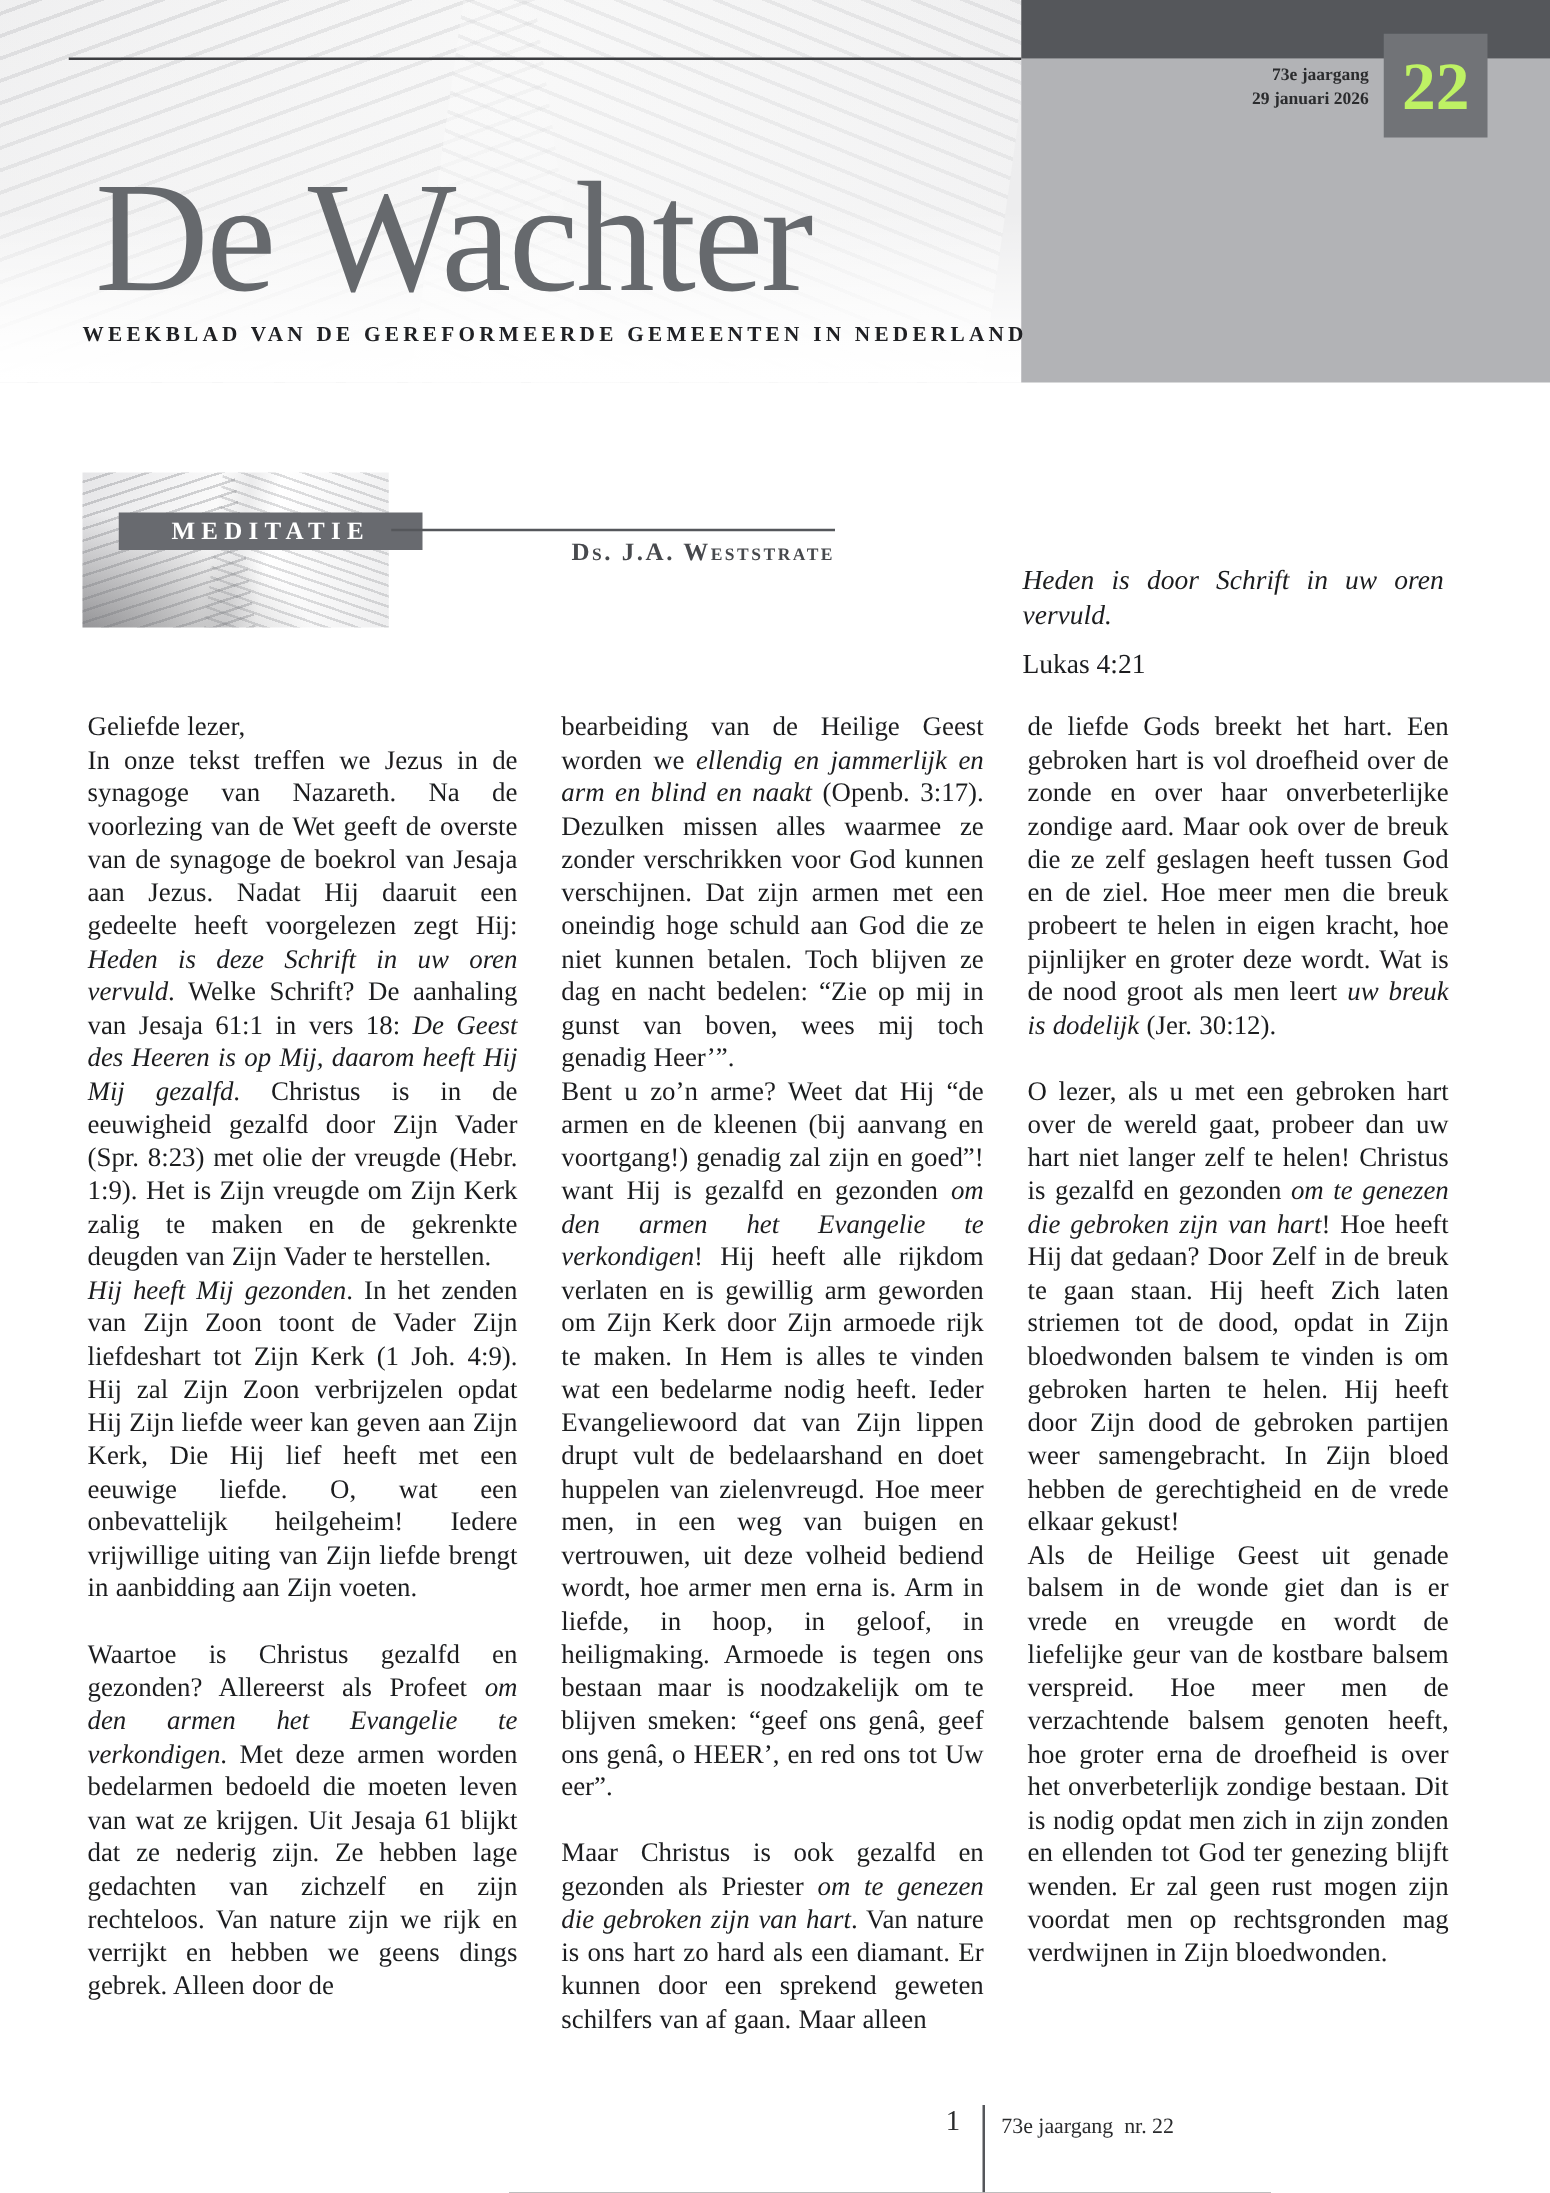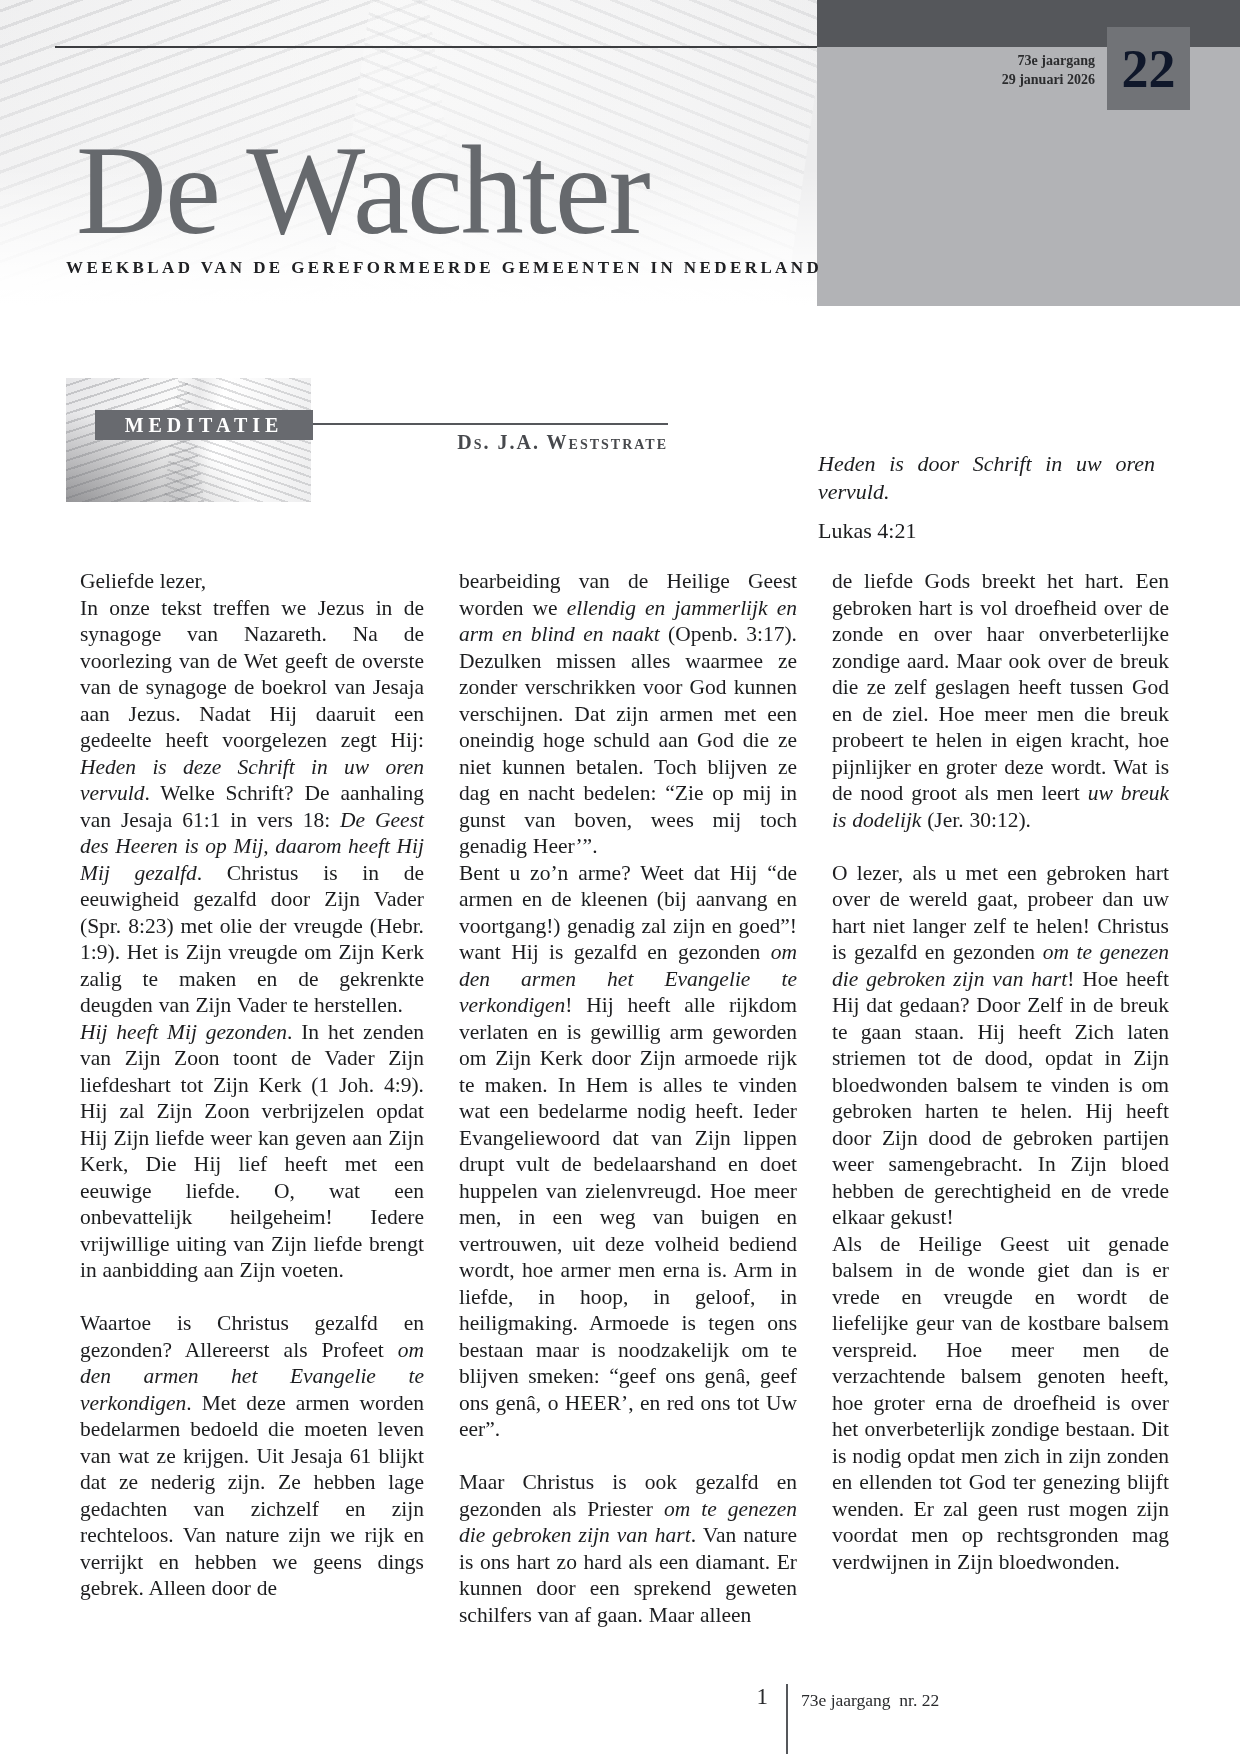--- a/index.html
+++ b/index.html
@@ -31,52 +31,52 @@
       repeating-linear-gradient(184deg, rgba(120,122,128,.16) 0 3px, rgba(255,255,255,0) 3px 15px);}
   .mast-fade{position:absolute;left:0;top:0;width:817px;height:306px;
     background:linear-gradient(180deg, rgba(255,255,255,0) 55%, rgba(255,255,255,.92) 92%, #fff 100%);}
   .top-rule{position:absolute;left:55px;top:46px;width:762px;height:2px;background:#3c3d40;}
   .dark-bar{position:absolute;left:817px;top:0;width:423px;height:47px;background:#55575b;}
   .gray-block{position:absolute;left:817px;top:47px;width:423px;height:259px;background:#b2b3b6;}
   .volume{position:absolute;right:145px;top:52px;text-align:right;
     font-size:14px;line-height:1.35;color:#2b2c2e;font-weight:600;}
   .issue-box{position:absolute;left:1107px;top:27px;width:83px;height:83px;background:#717377;
     display:flex;align-items:center;justify-content:center;
-    color:#0f172a;font-size:54px;font-weight:bold;}
+    color:#bef264;font-size:54px;font-weight:bold;}
   .title{position:absolute;top:128px;font-size:126px;line-height:1;letter-spacing:-2px;white-space:nowrap;}
   .title-left{left:76px;color:#66696d;text-align:center;}
   .title-right{left:845px;color:#ffffff;}
   .subtitle{position:absolute;left:66px;top:258px;font-size:17px;letter-spacing:3.4px;
     color:#202124;font-weight:600;white-space:nowrap;}
 
   
   .med-photo{position:absolute;left:66px;top:378px;width:245px;height:124px;overflow:hidden;
     background:
       radial-gradient(ellipse at -5% 118%, rgba(40,40,44,.55), rgba(40,40,44,0) 55%),
       linear-gradient(100deg, #e6e6e8 0%, #fafafa 42%, #ebebec 51%, #ffffff 60%, #eeeeef 100%);}
   .med-photo::before{content:"";position:absolute;left:-20px;top:-30px;width:150px;height:190px;
     transform:rotate(-14deg) skewX(-6deg);
     background:repeating-linear-gradient(176deg, rgba(105,107,112,.28) 0 2px, rgba(255,255,255,0) 2px 9px);}
   .med-photo::after{content:"";position:absolute;right:-10px;top:-40px;width:150px;height:200px;
     transform:rotate(15deg) skewX(8deg);
     background:repeating-linear-gradient(184deg, rgba(105,107,112,.22) 0 2px, rgba(255,255,255,0) 2px 8px);}
-  .med-box{position:absolute;left:95px;top:410px;width:218px;height:30px;background:#686a6f;
+  .med-box{position:absolute;left:95px;top:410px;width:243px;height:30px;background:#686a6f;
     display:flex;align-items:center;justify-content:center;
     color:#ffffff;font-size:20px;font-weight:bold;letter-spacing:5px;}
   .med-rule{position:absolute;left:313px;top:423px;width:355px;height:2px;background:#55575b;}
   .author{position:absolute;left:400px;top:431px;width:268px;text-align:right;
     font-variant:small-caps;font-weight:bold;font-size:20px;letter-spacing:2px;color:#47494d;}
 
   
   .epigraph{position:absolute;left:818px;top:450px;width:337px;font-size:22px;line-height:1.25;}
   .epigraph .quote{margin:0;font-style:italic;text-align:justify;}
   .epigraph .ref{margin:12px 0 0 0;text-align:left;font-style:normal;}
 
   
-  .article{position:absolute;left:80px;top:568px;width:1089px;height:1062px;
+  .article{position:absolute;left:70px;top:568px;width:1089px;height:1062px;
     display:flex;gap:35px;overflow:hidden;}
   .col{flex:0 0 344px;width:344px;}
   .col.c2{flex:0 0 338px;width:338px;}
   .col.c3{flex:0 0 337px;width:337px;}
   .col p{margin:0;font-size:21.5px;line-height:26.5px;text-align:justify;hyphens:auto;
     -webkit-hyphens:auto;word-spacing:.02em;color:#1c1d1f;}
   .col p.gap{margin-top:26.5px;}
   .col em{font-style:italic;}
 
   

